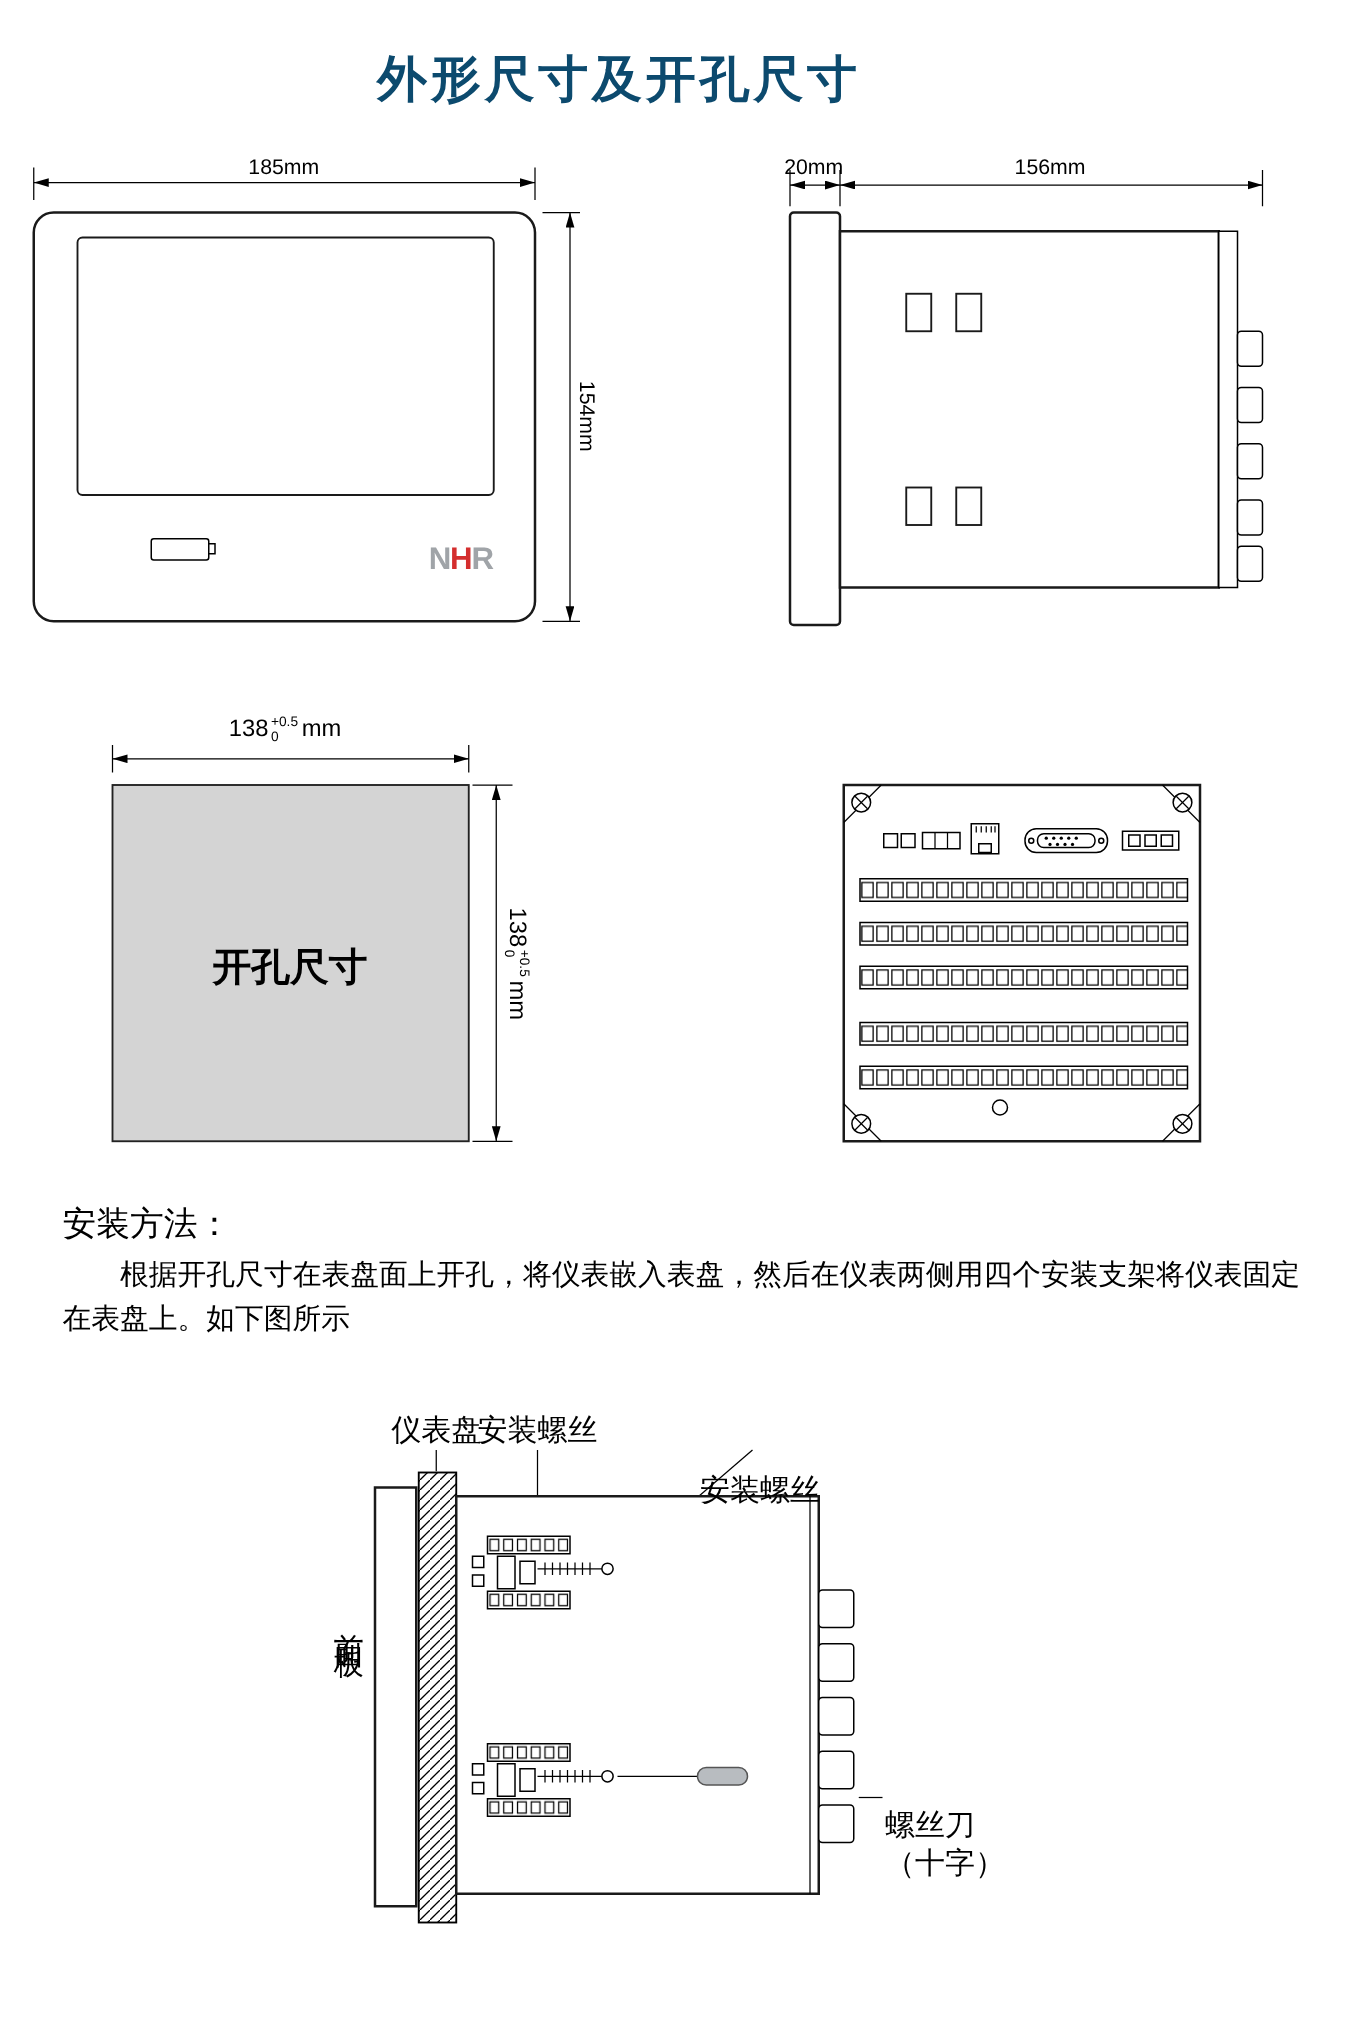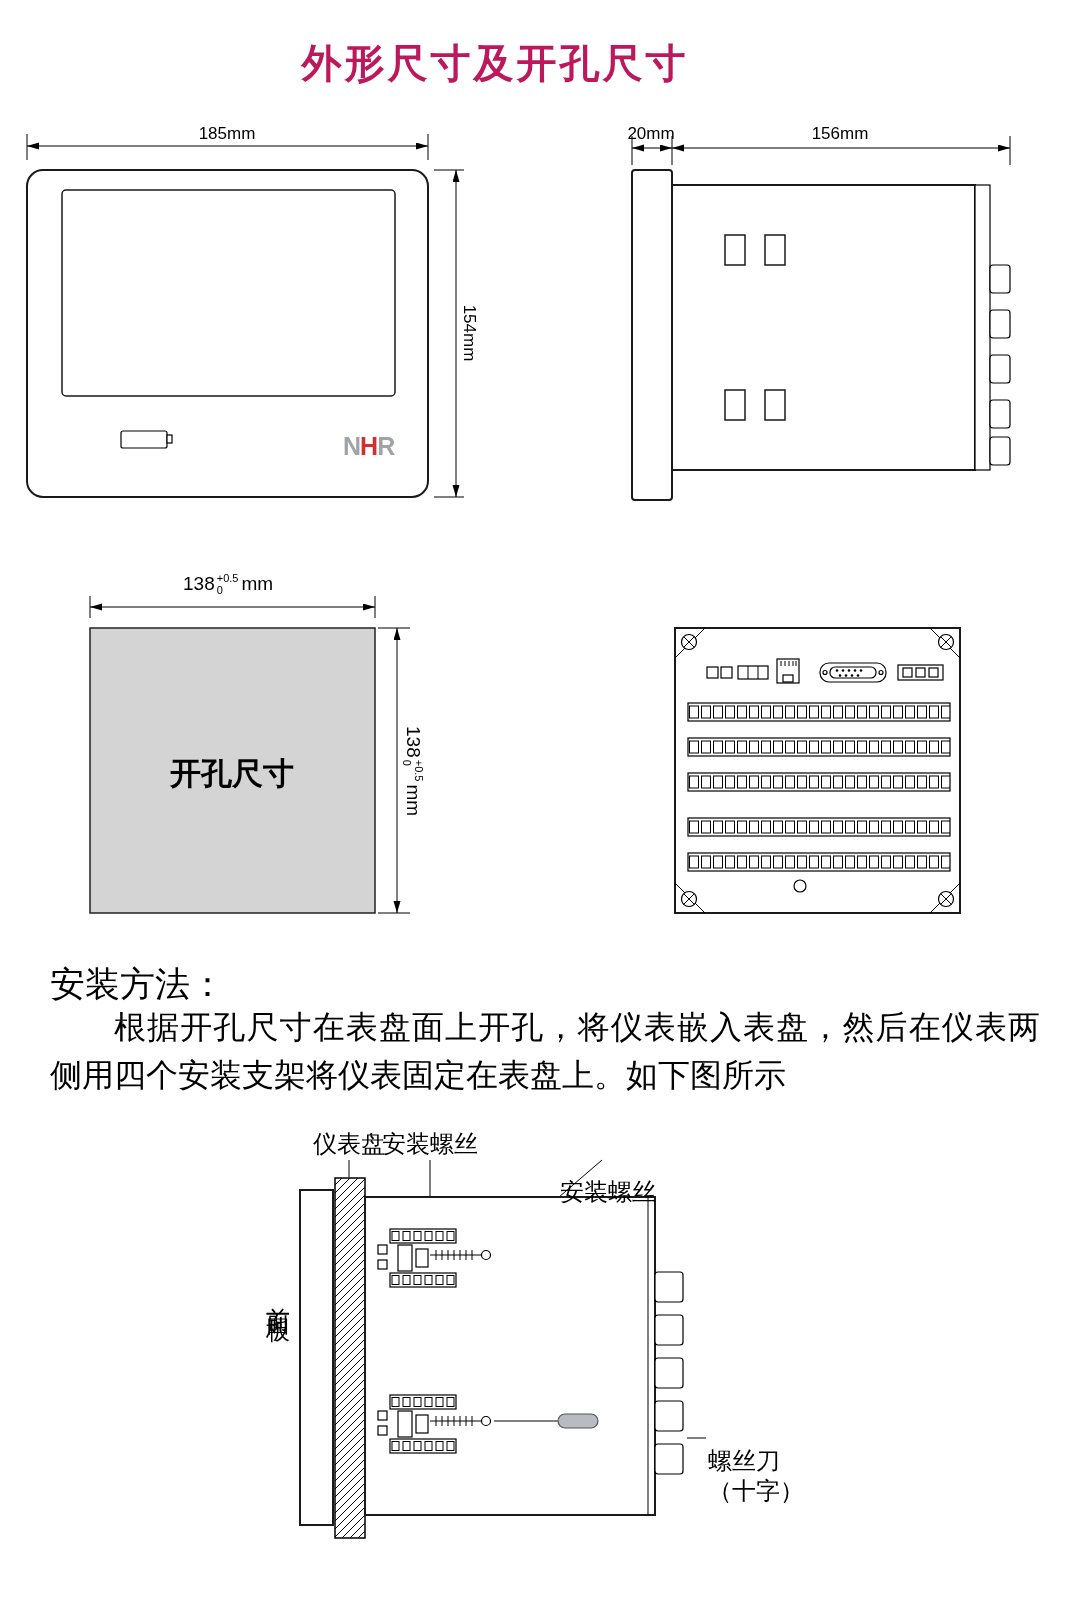--- a/index.html
+++ b/index.html
@@ -1,23 +1,23 @@
 <!DOCTYPE html>
 <html><head>
 <meta charset="utf-8">
 <style>
   html,body{margin:0;padding:0;background:#fff;}
   .page{position:relative;width:1080px;height:1619px;background:#ffffff;overflow:hidden;
         font-family:"Liberation Sans",sans-serif;color:#000;}
   .abs{position:absolute;}
   .title{width:990px;text-align:center;font-size:40px;font-weight:bold;letter-spacing:3px;
-         font-family:"Liberation Sans",sans-serif;color:#be185d;}
+         font-family:"Liberation Sans",sans-serif;color:#0c4a6e;}
   .cjk{font-family:"Liberation Serif",serif;}
-  .heading{font-size:35px;}
-  .para{width:990px;font-size:32px;line-height:1.5;text-indent:2em;text-align:justify;}
+  .heading{font-size:27px;}
+  .para{width:990px;font-size:23px;line-height:1.5;text-indent:2em;text-align:justify;}
   .diag-label{font-size:24px;}
   .vert{writing-mode:vertical-rl;text-orientation:upright;letter-spacing:6px;}
   .prelines{white-space:pre-line;line-height:1.25;margin-top:22px;}
   .tol{display:inline-flex;align-items:center;font-size:19px;font-family:"Liberation Sans",sans-serif;}
   .tol .stack{display:inline-flex;flex-direction:column;font-size:11px;line-height:1.1;
               margin:0 3px 0 2px;text-align:left;}
   .rot90{transform:rotate(90deg);transform-origin:top left;}
   svg{display:block;}
   svg text{fill:#000;}
   .dim-t{font-size:17px;font-family:"Liberation Sans",sans-serif;}

